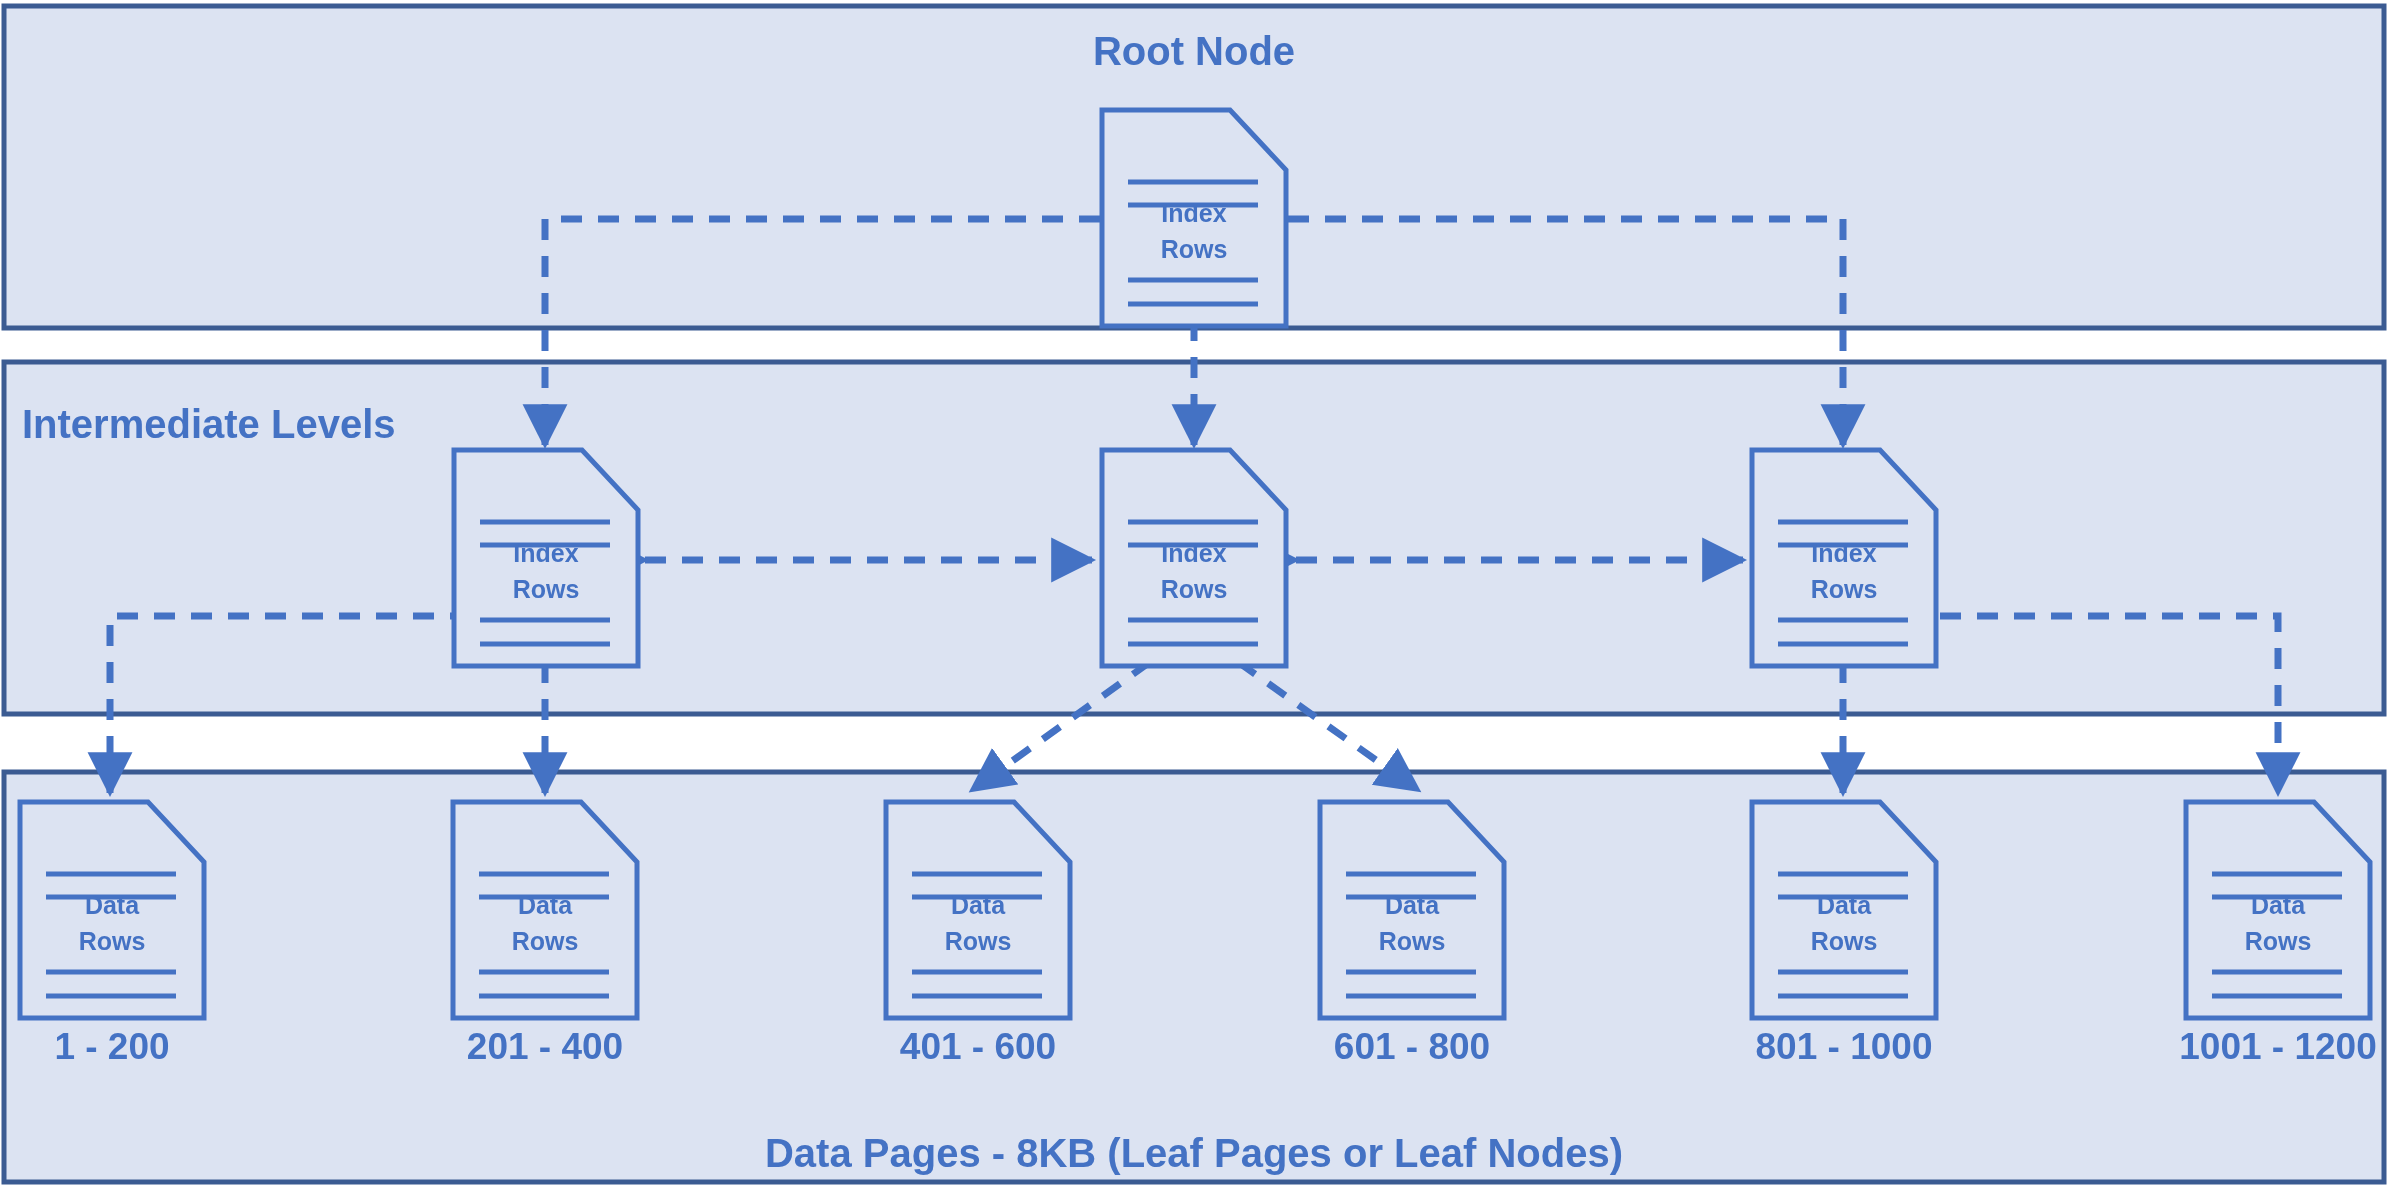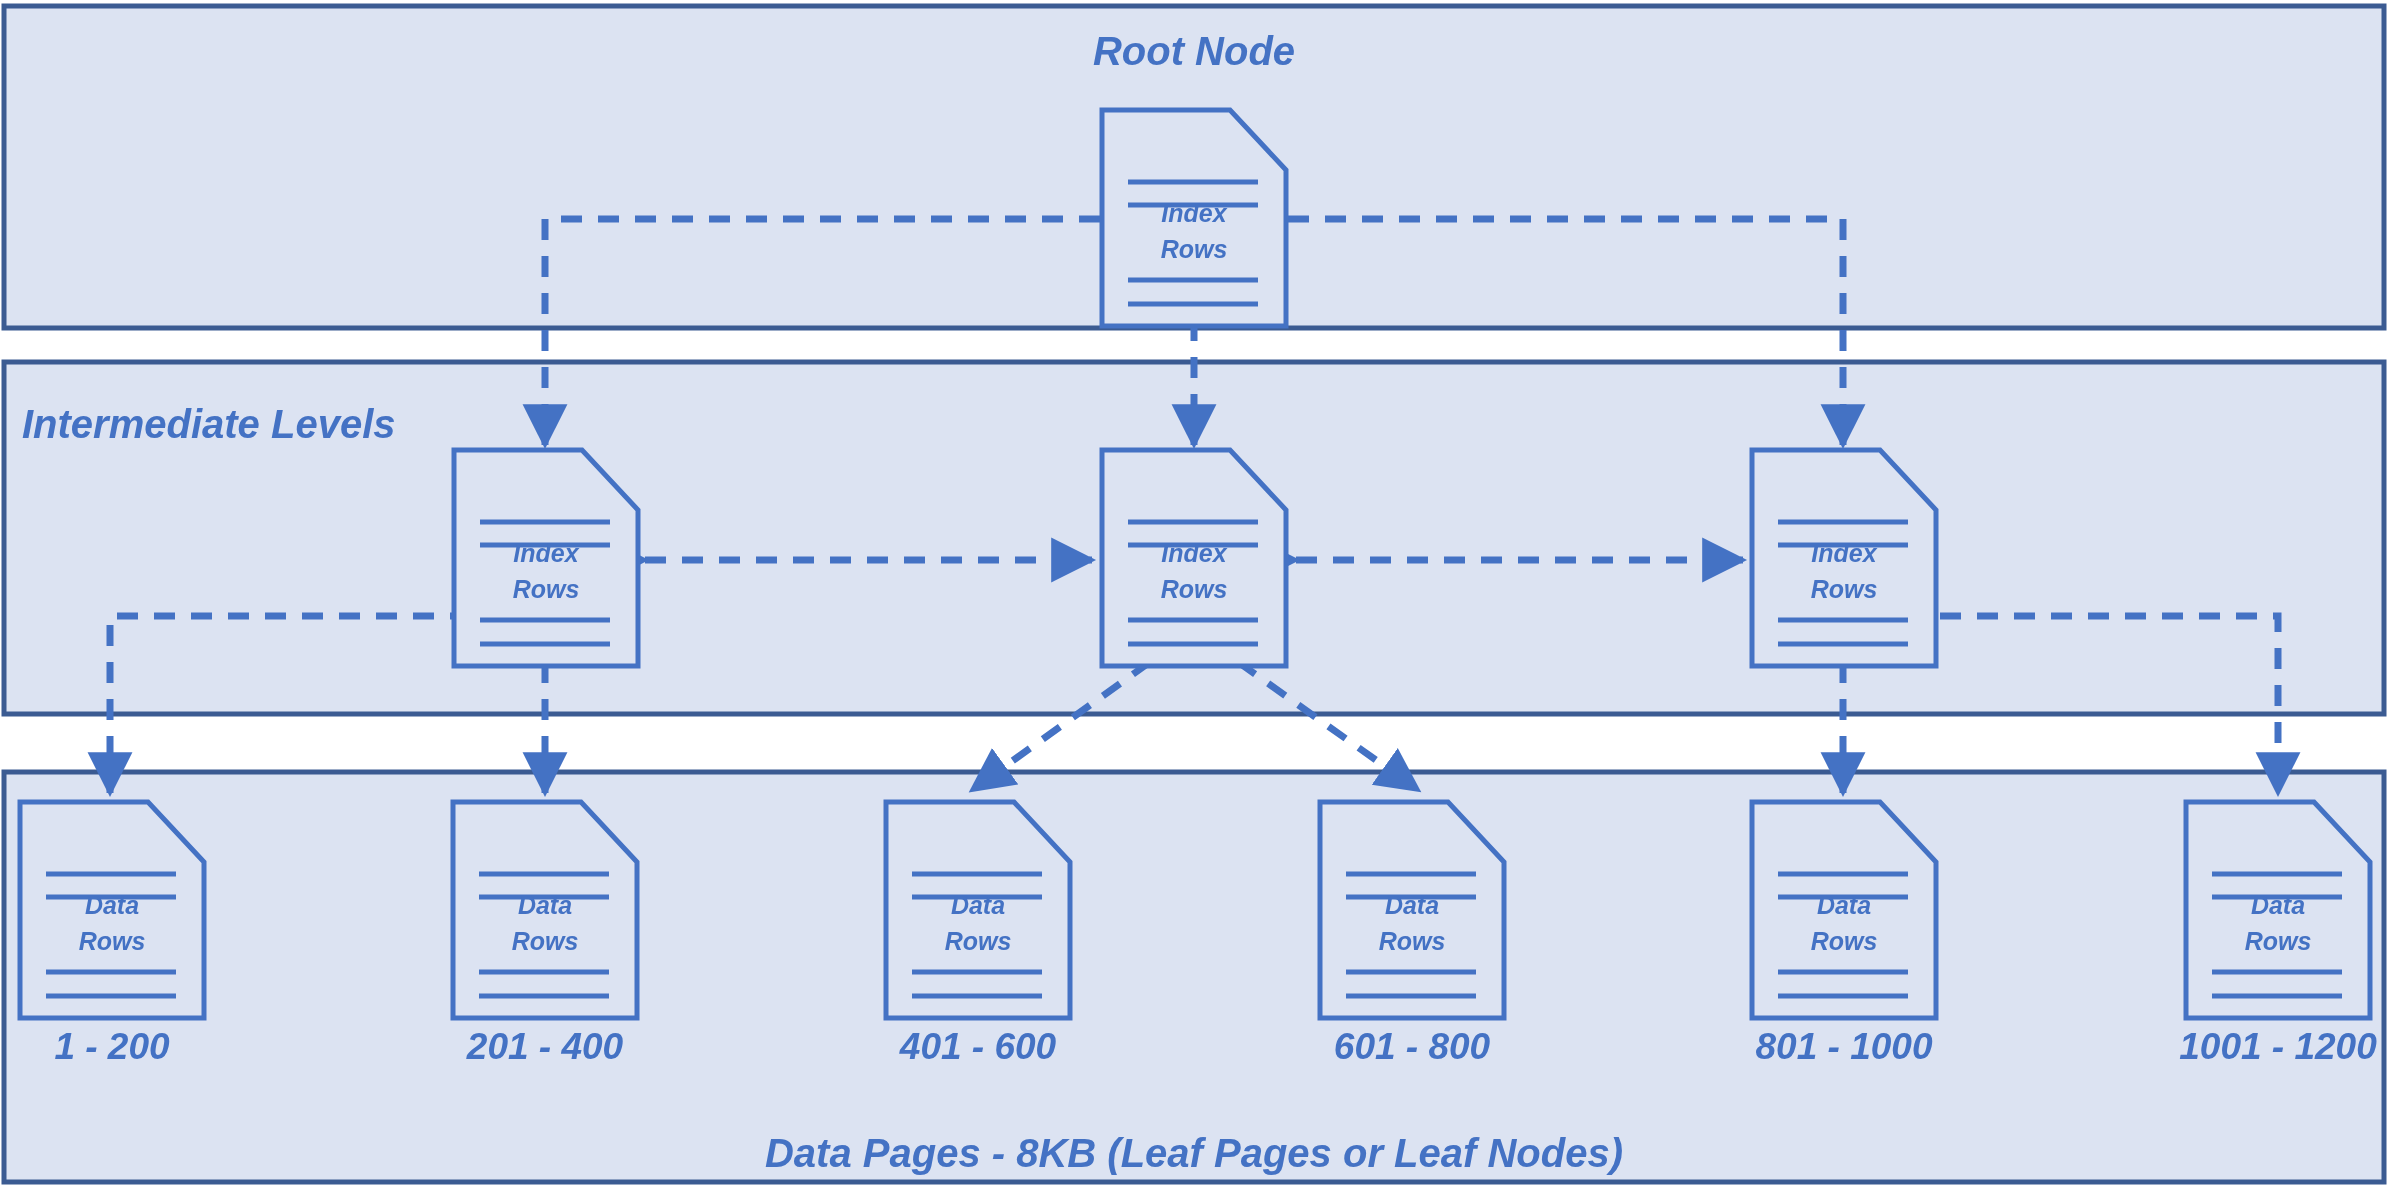--- a/index.html
+++ b/index.html
@@ -10,21 +10,20 @@
   body {
     width: 2388px;
     height: 1187px;
     font-family: "Liberation Sans", sans-serif;
     overflow: hidden;
   }
   #diagram-root {
     position: relative;
     width: 2388px;
     height: 1187px;
-    font-style: italic;
   }
   svg.canvas {
     display: block;
     width: 2388px;
     height: 1187px;
   }
   .band-title {
     font-family: "Liberation Sans", sans-serif;
     font-weight: bold;
     font-size: 40px;

